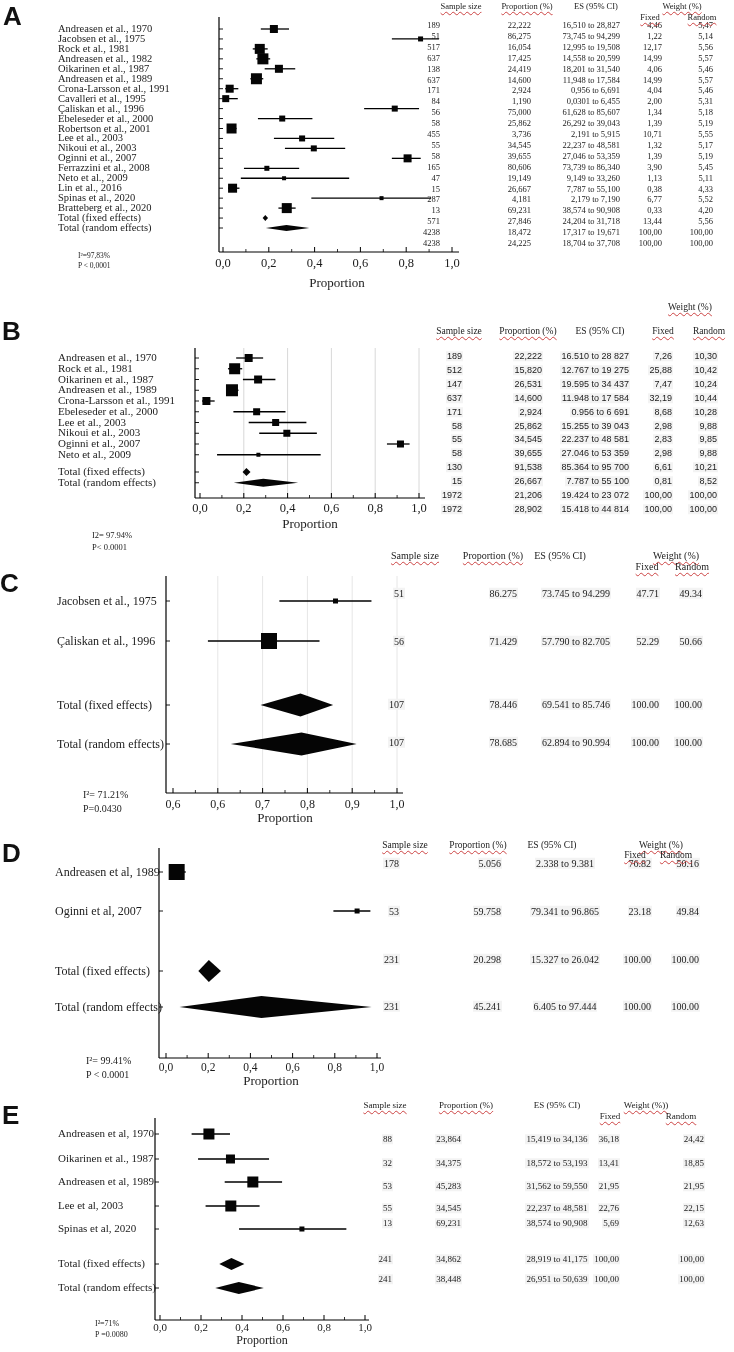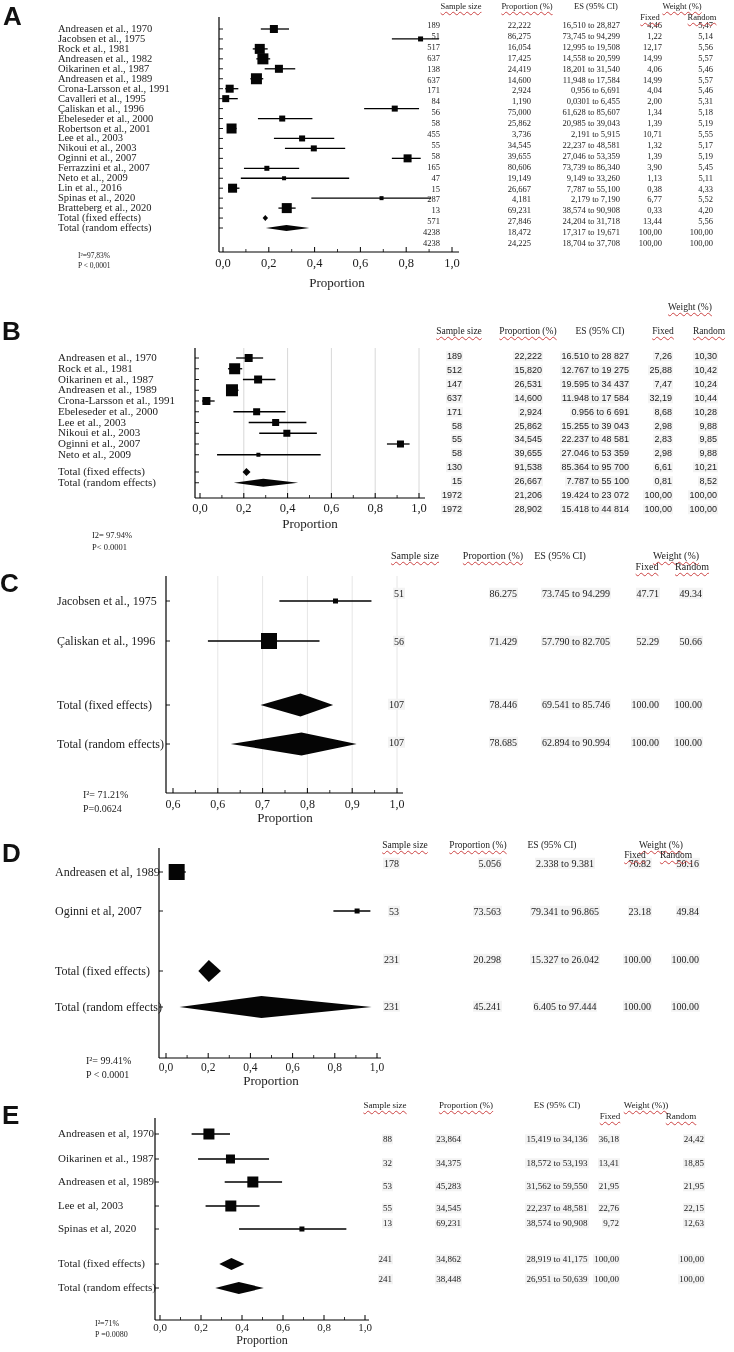--- a/index.html
+++ b/index.html
@@ -280,21 +280,21 @@
       <div class="txt vc" style="font-size: 8.5px; font-family: &quot;Liberation Serif&quot;, &quot;DejaVu Serif&quot;, serif; left: 653px; width: 60px; text-align: right; top: 101.3px;"><span>5,31</span></div>
       <div class="txt vc" style="font-size: 10.5px; font-family: &quot;Liberation Serif&quot;, &quot;DejaVu Serif&quot;, serif; left: 58px; top: 108.6px;"><span>Çaliskan et al., 1996</span></div>
       <div class="txt vc" style="font-size: 8.5px; font-family: &quot;Liberation Serif&quot;, &quot;DejaVu Serif&quot;, serif; left: 380px; width: 60px; text-align: right; top: 112.2px;"><span>56</span></div>
       <div class="txt vc" style="font-size: 8.5px; font-family: &quot;Liberation Serif&quot;, &quot;DejaVu Serif&quot;, serif; left: 461px; width: 70px; text-align: right; top: 112.2px;"><span>75,000</span></div>
       <div class="txt vc" style="font-size: 8.5px; font-family: &quot;Liberation Serif&quot;, &quot;DejaVu Serif&quot;, serif; left: 470px; width: 150px; text-align: right; top: 112.2px;"><span>61,628 to 85,607</span></div>
       <div class="txt vc" style="font-size: 8.5px; font-family: &quot;Liberation Serif&quot;, &quot;DejaVu Serif&quot;, serif; left: 607px; width: 55px; text-align: right; top: 112.2px;"><span>1,34</span></div>
       <div class="txt vc" style="font-size: 8.5px; font-family: &quot;Liberation Serif&quot;, &quot;DejaVu Serif&quot;, serif; left: 653px; width: 60px; text-align: right; top: 112.2px;"><span>5,18</span></div>
       <div class="txt vc" style="font-size: 10.5px; font-family: &quot;Liberation Serif&quot;, &quot;DejaVu Serif&quot;, serif; left: 58px; top: 118.55px;"><span>Ebeleseder et al., 2000</span></div>
       <div class="txt vc" style="font-size: 8.5px; font-family: &quot;Liberation Serif&quot;, &quot;DejaVu Serif&quot;, serif; left: 380px; width: 60px; text-align: right; top: 123.1px;"><span>58</span></div>
       <div class="txt vc" style="font-size: 8.5px; font-family: &quot;Liberation Serif&quot;, &quot;DejaVu Serif&quot;, serif; left: 461px; width: 70px; text-align: right; top: 123.1px;"><span>25,862</span></div>
-      <div class="txt vc" style="font-size: 8.5px; font-family: &quot;Liberation Serif&quot;, &quot;DejaVu Serif&quot;, serif; left: 470px; width: 150px; text-align: right; top: 123.1px;"><span>20,985 to 39,043</span></div>
+      <div class="txt vc" style="font-size: 8.5px; font-family: &quot;Liberation Serif&quot;, &quot;DejaVu Serif&quot;, serif; left: 470px; width: 150px; text-align: right; top: 123.1px;"><span>26,292 to 39,043</span></div>
       <div class="txt vc" style="font-size: 8.5px; font-family: &quot;Liberation Serif&quot;, &quot;DejaVu Serif&quot;, serif; left: 607px; width: 55px; text-align: right; top: 123.1px;"><span>1,39</span></div>
       <div class="txt vc" style="font-size: 8.5px; font-family: &quot;Liberation Serif&quot;, &quot;DejaVu Serif&quot;, serif; left: 653px; width: 60px; text-align: right; top: 123.1px;"><span>5,19</span></div>
       <div class="txt vc" style="font-size: 10.5px; font-family: &quot;Liberation Serif&quot;, &quot;DejaVu Serif&quot;, serif; left: 58px; top: 128.5px;"><span>Robertson et al., 2001</span></div>
       <div class="txt vc" style="font-size: 8.5px; font-family: &quot;Liberation Serif&quot;, &quot;DejaVu Serif&quot;, serif; left: 380px; width: 60px; text-align: right; top: 134px;"><span>455</span></div>
       <div class="txt vc" style="font-size: 8.5px; font-family: &quot;Liberation Serif&quot;, &quot;DejaVu Serif&quot;, serif; left: 461px; width: 70px; text-align: right; top: 134px;"><span>3,736</span></div>
       <div class="txt vc" style="font-size: 8.5px; font-family: &quot;Liberation Serif&quot;, &quot;DejaVu Serif&quot;, serif; left: 470px; width: 150px; text-align: right; top: 134px;"><span>2,191 to 5,915</span></div>
       <div class="txt vc" style="font-size: 8.5px; font-family: &quot;Liberation Serif&quot;, &quot;DejaVu Serif&quot;, serif; left: 607px; width: 55px; text-align: right; top: 134px;"><span>10,71</span></div>
       <div class="txt vc" style="font-size: 8.5px; font-family: &quot;Liberation Serif&quot;, &quot;DejaVu Serif&quot;, serif; left: 653px; width: 60px; text-align: right; top: 134px;"><span>5,55</span></div>
       <div class="txt vc" style="font-size: 10.5px; font-family: &quot;Liberation Serif&quot;, &quot;DejaVu Serif&quot;, serif; left: 58px; top: 138.45px;"><span>Lee et al., 2003</span></div>
       <div class="txt vc" style="font-size: 8.5px; font-family: &quot;Liberation Serif&quot;, &quot;DejaVu Serif&quot;, serif; left: 380px; width: 60px; text-align: right; top: 144.9px;"><span>55</span></div>
@@ -307,21 +307,21 @@
       <div class="txt vc" style="font-size: 8.5px; font-family: &quot;Liberation Serif&quot;, &quot;DejaVu Serif&quot;, serif; left: 461px; width: 70px; text-align: right; top: 155.8px;"><span>39,655</span></div>
       <div class="txt vc" style="font-size: 8.5px; font-family: &quot;Liberation Serif&quot;, &quot;DejaVu Serif&quot;, serif; left: 470px; width: 150px; text-align: right; top: 155.8px;"><span>27,046 to 53,359</span></div>
       <div class="txt vc" style="font-size: 8.5px; font-family: &quot;Liberation Serif&quot;, &quot;DejaVu Serif&quot;, serif; left: 607px; width: 55px; text-align: right; top: 155.8px;"><span>1,39</span></div>
       <div class="txt vc" style="font-size: 8.5px; font-family: &quot;Liberation Serif&quot;, &quot;DejaVu Serif&quot;, serif; left: 653px; width: 60px; text-align: right; top: 155.8px;"><span>5,19</span></div>
       <div class="txt vc" style="font-size: 10.5px; font-family: &quot;Liberation Serif&quot;, &quot;DejaVu Serif&quot;, serif; left: 58px; top: 158.35px;"><span>Oginni et al., 2007</span></div>
       <div class="txt vc" style="font-size: 8.5px; font-family: &quot;Liberation Serif&quot;, &quot;DejaVu Serif&quot;, serif; left: 380px; width: 60px; text-align: right; top: 166.7px;"><span>165</span></div>
       <div class="txt vc" style="font-size: 8.5px; font-family: &quot;Liberation Serif&quot;, &quot;DejaVu Serif&quot;, serif; left: 461px; width: 70px; text-align: right; top: 166.7px;"><span>80,606</span></div>
       <div class="txt vc" style="font-size: 8.5px; font-family: &quot;Liberation Serif&quot;, &quot;DejaVu Serif&quot;, serif; left: 470px; width: 150px; text-align: right; top: 166.7px;"><span>73,739 to 86,340</span></div>
       <div class="txt vc" style="font-size: 8.5px; font-family: &quot;Liberation Serif&quot;, &quot;DejaVu Serif&quot;, serif; left: 607px; width: 55px; text-align: right; top: 166.7px;"><span>3,90</span></div>
       <div class="txt vc" style="font-size: 8.5px; font-family: &quot;Liberation Serif&quot;, &quot;DejaVu Serif&quot;, serif; left: 653px; width: 60px; text-align: right; top: 166.7px;"><span>5,45</span></div>
-      <div class="txt vc" style="font-size: 10.5px; font-family: &quot;Liberation Serif&quot;, &quot;DejaVu Serif&quot;, serif; left: 58px; top: 168.3px;"><span>Ferrazzini et al., 2007</span></div>
+      <div class="txt vc" style="font-size: 10.5px; font-family: &quot;Liberation Serif&quot;, &quot;DejaVu Serif&quot;, serif; left: 58px; top: 168.3px;"><span>Ferrazzini et al., 2008</span></div>
       <div class="txt vc" style="font-size: 8.5px; font-family: &quot;Liberation Serif&quot;, &quot;DejaVu Serif&quot;, serif; left: 380px; width: 60px; text-align: right; top: 177.6px;"><span>47</span></div>
       <div class="txt vc" style="font-size: 8.5px; font-family: &quot;Liberation Serif&quot;, &quot;DejaVu Serif&quot;, serif; left: 461px; width: 70px; text-align: right; top: 177.6px;"><span>19,149</span></div>
       <div class="txt vc" style="font-size: 8.5px; font-family: &quot;Liberation Serif&quot;, &quot;DejaVu Serif&quot;, serif; left: 470px; width: 150px; text-align: right; top: 177.6px;"><span>9,149 to 33,260</span></div>
       <div class="txt vc" style="font-size: 8.5px; font-family: &quot;Liberation Serif&quot;, &quot;DejaVu Serif&quot;, serif; left: 607px; width: 55px; text-align: right; top: 177.6px;"><span>1,13</span></div>
       <div class="txt vc" style="font-size: 8.5px; font-family: &quot;Liberation Serif&quot;, &quot;DejaVu Serif&quot;, serif; left: 653px; width: 60px; text-align: right; top: 177.6px;"><span>5,11</span></div>
       <div class="txt vc" style="font-size: 10.5px; font-family: &quot;Liberation Serif&quot;, &quot;DejaVu Serif&quot;, serif; left: 58px; top: 178.25px;"><span>Neto et al., 2009</span></div>
       <div class="txt vc" style="font-size: 8.5px; font-family: &quot;Liberation Serif&quot;, &quot;DejaVu Serif&quot;, serif; left: 380px; width: 60px; text-align: right; top: 188.5px;"><span>15</span></div>
       <div class="txt vc" style="font-size: 8.5px; font-family: &quot;Liberation Serif&quot;, &quot;DejaVu Serif&quot;, serif; left: 461px; width: 70px; text-align: right; top: 188.5px;"><span>26,667</span></div>
       <div class="txt vc" style="font-size: 8.5px; font-family: &quot;Liberation Serif&quot;, &quot;DejaVu Serif&quot;, serif; left: 470px; width: 150px; text-align: right; top: 188.5px;"><span>7,787 to 55,100</span></div>
       <div class="txt vc" style="font-size: 8.5px; font-family: &quot;Liberation Serif&quot;, &quot;DejaVu Serif&quot;, serif; left: 607px; width: 55px; text-align: right; top: 188.5px;"><span>0,38</span></div>
@@ -485,37 +485,37 @@
       <div class="txt vc bg" style="font-size: 10px; font-family: &quot;Liberation Serif&quot;, &quot;DejaVu Serif&quot;, serif; left: 605px; width: 55px; text-align: right; top: 743px;"><span>100.00</span></div>
       <div class="txt vc bg" style="font-size: 10px; font-family: &quot;Liberation Serif&quot;, &quot;DejaVu Serif&quot;, serif; left: 643px; width: 60px; text-align: right; top: 743px;"><span>100.00</span></div>
       <div class="txt" style="font-size: 12px; font-family: &quot;Liberation Serif&quot;, &quot;DejaVu Serif&quot;, serif; left: 151px; width: 44px; text-align: center; top: 798px;"><span>0,6</span></div>
       <div class="txt" style="font-size: 12px; font-family: &quot;Liberation Serif&quot;, &quot;DejaVu Serif&quot;, serif; left: 195.8px; width: 44px; text-align: center; top: 798px;"><span>0,6</span></div>
       <div class="txt" style="font-size: 12px; font-family: &quot;Liberation Serif&quot;, &quot;DejaVu Serif&quot;, serif; left: 240.6px; width: 44px; text-align: center; top: 798px;"><span>0,7</span></div>
       <div class="txt" style="font-size: 12px; font-family: &quot;Liberation Serif&quot;, &quot;DejaVu Serif&quot;, serif; left: 285.4px; width: 44px; text-align: center; top: 798px;"><span>0,8</span></div>
       <div class="txt" style="font-size: 12px; font-family: &quot;Liberation Serif&quot;, &quot;DejaVu Serif&quot;, serif; left: 330.2px; width: 44px; text-align: center; top: 798px;"><span>0,9</span></div>
       <div class="txt" style="font-size: 12px; font-family: &quot;Liberation Serif&quot;, &quot;DejaVu Serif&quot;, serif; left: 375px; width: 44px; text-align: center; top: 798px;"><span>1,0</span></div>
       <div class="txt" style="font-size: 13px; font-family: &quot;Liberation Serif&quot;, &quot;DejaVu Serif&quot;, serif; left: 230px; width: 110px; text-align: center; top: 811px;"><span>Proportion</span></div>
       <div class="txt" style="font-size: 10px; font-family: &quot;Liberation Serif&quot;, &quot;DejaVu Serif&quot;, serif; left: 83px; top: 790px;"><span>I²= 71.21%</span></div>
-      <div class="txt" style="font-size: 10px; font-family: &quot;Liberation Serif&quot;, &quot;DejaVu Serif&quot;, serif; left: 83px; top: 803.5px;"><span>P=0.0624</span></div>
+      <div class="txt" style="font-size: 10px; font-family: &quot;Liberation Serif&quot;, &quot;DejaVu Serif&quot;, serif; left: 83px; top: 803.5px;"><span>P=0.0430</span></div>
       <div class="txt" style="font-size: 10px; font-family: &quot;Liberation Serif&quot;, &quot;DejaVu Serif&quot;, serif; left: 370px; width: 90px; text-align: center; top: 551px;"><span class="wavy">Sample size</span></div>
       <div class="txt" style="font-size: 10px; font-family: &quot;Liberation Serif&quot;, &quot;DejaVu Serif&quot;, serif; left: 443px; width: 100px; text-align: center; top: 551px;"><span class="wavy">Proportion (%)</span></div>
       <div class="txt" style="font-size: 10px; font-family: &quot;Liberation Serif&quot;, &quot;DejaVu Serif&quot;, serif; left: 510px; width: 100px; text-align: center; top: 551px;"><span>ES (95% CI)</span></div>
       <div class="txt" style="font-size: 10px; font-family: &quot;Liberation Serif&quot;, &quot;DejaVu Serif&quot;, serif; left: 631px; width: 90px; text-align: center; top: 551px;"><span class="wavy">Weight (%)</span></div>
       <div class="txt" style="font-size: 10px; font-family: &quot;Liberation Serif&quot;, &quot;DejaVu Serif&quot;, serif; left: 617px; width: 60px; text-align: center; top: 562px;"><span class="wavy">Fixed</span></div>
       <div class="txt" style="font-size: 10px; font-family: &quot;Liberation Serif&quot;, &quot;DejaVu Serif&quot;, serif; left: 657px; width: 70px; text-align: center; top: 562px;"><span class="wavy">Random</span></div>
       <div class="txt letter" style="font-size: 26px; font-family: &quot;Liberation Sans&quot;, &quot;DejaVu Sans&quot;, sans-serif; font-weight: bold; left: 2px; top: 840px;"><span>D</span></div>
       <div class="txt vc" style="font-size: 12px; font-family: &quot;Liberation Serif&quot;, &quot;DejaVu Serif&quot;, serif; left: 55px; top: 872px;"><span>Andreasen et al, 1989</span></div>
       <div class="txt vc bg" style="font-size: 10px; font-family: &quot;Liberation Serif&quot;, &quot;DejaVu Serif&quot;, serif; left: 340px; width: 60px; text-align: right; top: 864px;"><span>178</span></div>
       <div class="txt vc bg" style="font-size: 10px; font-family: &quot;Liberation Serif&quot;, &quot;DejaVu Serif&quot;, serif; left: 432px; width: 70px; text-align: right; top: 864px;"><span>5.056</span></div>
       <div class="txt vc bg" style="font-size: 10px; font-family: &quot;Liberation Serif&quot;, &quot;DejaVu Serif&quot;, serif; left: 490px; width: 150px; text-align: center; top: 864px;"><span>2.338 to 9.381</span></div>
       <div class="txt vc bg" style="font-size: 10px; font-family: &quot;Liberation Serif&quot;, &quot;DejaVu Serif&quot;, serif; left: 597px; width: 55px; text-align: right; top: 864px;"><span>76.82</span></div>
       <div class="txt vc bg" style="font-size: 10px; font-family: &quot;Liberation Serif&quot;, &quot;DejaVu Serif&quot;, serif; left: 640px; width: 60px; text-align: right; top: 864px;"><span>50.16</span></div>
       <div class="txt vc" style="font-size: 12px; font-family: &quot;Liberation Serif&quot;, &quot;DejaVu Serif&quot;, serif; left: 55px; top: 911px;"><span>Oginni et al, 2007</span></div>
       <div class="txt vc bg" style="font-size: 10px; font-family: &quot;Liberation Serif&quot;, &quot;DejaVu Serif&quot;, serif; left: 340px; width: 60px; text-align: right; top: 912px;"><span>53</span></div>
-      <div class="txt vc bg" style="font-size: 10px; font-family: &quot;Liberation Serif&quot;, &quot;DejaVu Serif&quot;, serif; left: 432px; width: 70px; text-align: right; top: 912px;"><span>73.563</span></div>
+      <div class="txt vc bg" style="font-size: 10px; font-family: &quot;Liberation Serif&quot;, &quot;DejaVu Serif&quot;, serif; left: 432px; width: 70px; text-align: right; top: 912px;"><span>59.758</span></div>
       <div class="txt vc bg" style="font-size: 10px; font-family: &quot;Liberation Serif&quot;, &quot;DejaVu Serif&quot;, serif; left: 490px; width: 150px; text-align: center; top: 912px;"><span>79.341 to 96.865</span></div>
       <div class="txt vc bg" style="font-size: 10px; font-family: &quot;Liberation Serif&quot;, &quot;DejaVu Serif&quot;, serif; left: 597px; width: 55px; text-align: right; top: 912px;"><span>23.18</span></div>
       <div class="txt vc bg" style="font-size: 10px; font-family: &quot;Liberation Serif&quot;, &quot;DejaVu Serif&quot;, serif; left: 640px; width: 60px; text-align: right; top: 912px;"><span>49.84</span></div>
       <div class="txt vc" style="font-size: 12px; font-family: &quot;Liberation Serif&quot;, &quot;DejaVu Serif&quot;, serif; left: 55px; top: 971px;"><span>Total (fixed effects)</span></div>
       <div class="txt vc bg" style="font-size: 10px; font-family: &quot;Liberation Serif&quot;, &quot;DejaVu Serif&quot;, serif; left: 340px; width: 60px; text-align: right; top: 960px;"><span>231</span></div>
       <div class="txt vc bg" style="font-size: 10px; font-family: &quot;Liberation Serif&quot;, &quot;DejaVu Serif&quot;, serif; left: 432px; width: 70px; text-align: right; top: 960px;"><span>20.298</span></div>
       <div class="txt vc bg" style="font-size: 10px; font-family: &quot;Liberation Serif&quot;, &quot;DejaVu Serif&quot;, serif; left: 490px; width: 150px; text-align: center; top: 960px;"><span>15.327 to 26.042</span></div>
       <div class="txt vc bg" style="font-size: 10px; font-family: &quot;Liberation Serif&quot;, &quot;DejaVu Serif&quot;, serif; left: 597px; width: 55px; text-align: right; top: 960px;"><span>100.00</span></div>
       <div class="txt vc bg" style="font-size: 10px; font-family: &quot;Liberation Serif&quot;, &quot;DejaVu Serif&quot;, serif; left: 640px; width: 60px; text-align: right; top: 960px;"><span>100.00</span></div>
       <div class="txt vc" style="font-size: 12px; font-family: &quot;Liberation Serif&quot;, &quot;DejaVu Serif&quot;, serif; left: 55px; top: 1007px;"><span>Total (random effects)</span></div>
@@ -561,21 +561,21 @@
       <div class="txt vc" style="font-size: 11px; font-family: &quot;Liberation Serif&quot;, &quot;DejaVu Serif&quot;, serif; left: 58px; top: 1206px;"><span>Lee et al, 2003</span></div>
       <div class="txt vc bg" style="font-size: 9px; font-family: &quot;Liberation Serif&quot;, &quot;DejaVu Serif&quot;, serif; left: 333px; width: 60px; text-align: right; top: 1209px;"><span>55</span></div>
       <div class="txt vc bg" style="font-size: 9px; font-family: &quot;Liberation Serif&quot;, &quot;DejaVu Serif&quot;, serif; left: 392px; width: 70px; text-align: right; top: 1209px;"><span>34,545</span></div>
       <div class="txt vc bg" style="font-size: 9px; font-family: &quot;Liberation Serif&quot;, &quot;DejaVu Serif&quot;, serif; left: 482px; width: 150px; text-align: center; top: 1209px;"><span>22,237 to 48,581</span></div>
       <div class="txt vc bg" style="font-size: 9px; font-family: &quot;Liberation Serif&quot;, &quot;DejaVu Serif&quot;, serif; left: 565px; width: 55px; text-align: right; top: 1209px;"><span>22,76</span></div>
       <div class="txt vc bg" style="font-size: 9px; font-family: &quot;Liberation Serif&quot;, &quot;DejaVu Serif&quot;, serif; left: 645px; width: 60px; text-align: right; top: 1209px;"><span>22,15</span></div>
       <div class="txt vc" style="font-size: 11px; font-family: &quot;Liberation Serif&quot;, &quot;DejaVu Serif&quot;, serif; left: 58px; top: 1229px;"><span>Spinas et al, 2020</span></div>
       <div class="txt vc bg" style="font-size: 9px; font-family: &quot;Liberation Serif&quot;, &quot;DejaVu Serif&quot;, serif; left: 333px; width: 60px; text-align: right; top: 1224px;"><span>13</span></div>
       <div class="txt vc bg" style="font-size: 9px; font-family: &quot;Liberation Serif&quot;, &quot;DejaVu Serif&quot;, serif; left: 392px; width: 70px; text-align: right; top: 1224px;"><span>69,231</span></div>
       <div class="txt vc bg" style="font-size: 9px; font-family: &quot;Liberation Serif&quot;, &quot;DejaVu Serif&quot;, serif; left: 482px; width: 150px; text-align: center; top: 1224px;"><span>38,574 to 90,908</span></div>
-      <div class="txt vc bg" style="font-size: 9px; font-family: &quot;Liberation Serif&quot;, &quot;DejaVu Serif&quot;, serif; left: 565px; width: 55px; text-align: right; top: 1224px;"><span>9,72</span></div>
+      <div class="txt vc bg" style="font-size: 9px; font-family: &quot;Liberation Serif&quot;, &quot;DejaVu Serif&quot;, serif; left: 565px; width: 55px; text-align: right; top: 1224px;"><span>5,69</span></div>
       <div class="txt vc bg" style="font-size: 9px; font-family: &quot;Liberation Serif&quot;, &quot;DejaVu Serif&quot;, serif; left: 645px; width: 60px; text-align: right; top: 1224px;"><span>12,63</span></div>
       <div class="txt vc" style="font-size: 11px; font-family: &quot;Liberation Serif&quot;, &quot;DejaVu Serif&quot;, serif; left: 58px; top: 1264px;"><span>Total (fixed effects)</span></div>
       <div class="txt vc bg" style="font-size: 9px; font-family: &quot;Liberation Serif&quot;, &quot;DejaVu Serif&quot;, serif; left: 333px; width: 60px; text-align: right; top: 1260px;"><span>241</span></div>
       <div class="txt vc bg" style="font-size: 9px; font-family: &quot;Liberation Serif&quot;, &quot;DejaVu Serif&quot;, serif; left: 392px; width: 70px; text-align: right; top: 1260px;"><span>34,862</span></div>
       <div class="txt vc bg" style="font-size: 9px; font-family: &quot;Liberation Serif&quot;, &quot;DejaVu Serif&quot;, serif; left: 482px; width: 150px; text-align: center; top: 1260px;"><span>28,919 to 41,175</span></div>
       <div class="txt vc bg" style="font-size: 9px; font-family: &quot;Liberation Serif&quot;, &quot;DejaVu Serif&quot;, serif; left: 565px; width: 55px; text-align: right; top: 1260px;"><span>100,00</span></div>
       <div class="txt vc bg" style="font-size: 9px; font-family: &quot;Liberation Serif&quot;, &quot;DejaVu Serif&quot;, serif; left: 645px; width: 60px; text-align: right; top: 1260px;"><span>100,00</span></div>
       <div class="txt vc" style="font-size: 11px; font-family: &quot;Liberation Serif&quot;, &quot;DejaVu Serif&quot;, serif; left: 58px; top: 1288px;"><span>Total (random effects)</span></div>
       <div class="txt vc bg" style="font-size: 9px; font-family: &quot;Liberation Serif&quot;, &quot;DejaVu Serif&quot;, serif; left: 333px; width: 60px; text-align: right; top: 1280px;"><span>241</span></div>
       <div class="txt vc bg" style="font-size: 9px; font-family: &quot;Liberation Serif&quot;, &quot;DejaVu Serif&quot;, serif; left: 392px; width: 70px; text-align: right; top: 1280px;"><span>38,448</span></div>

